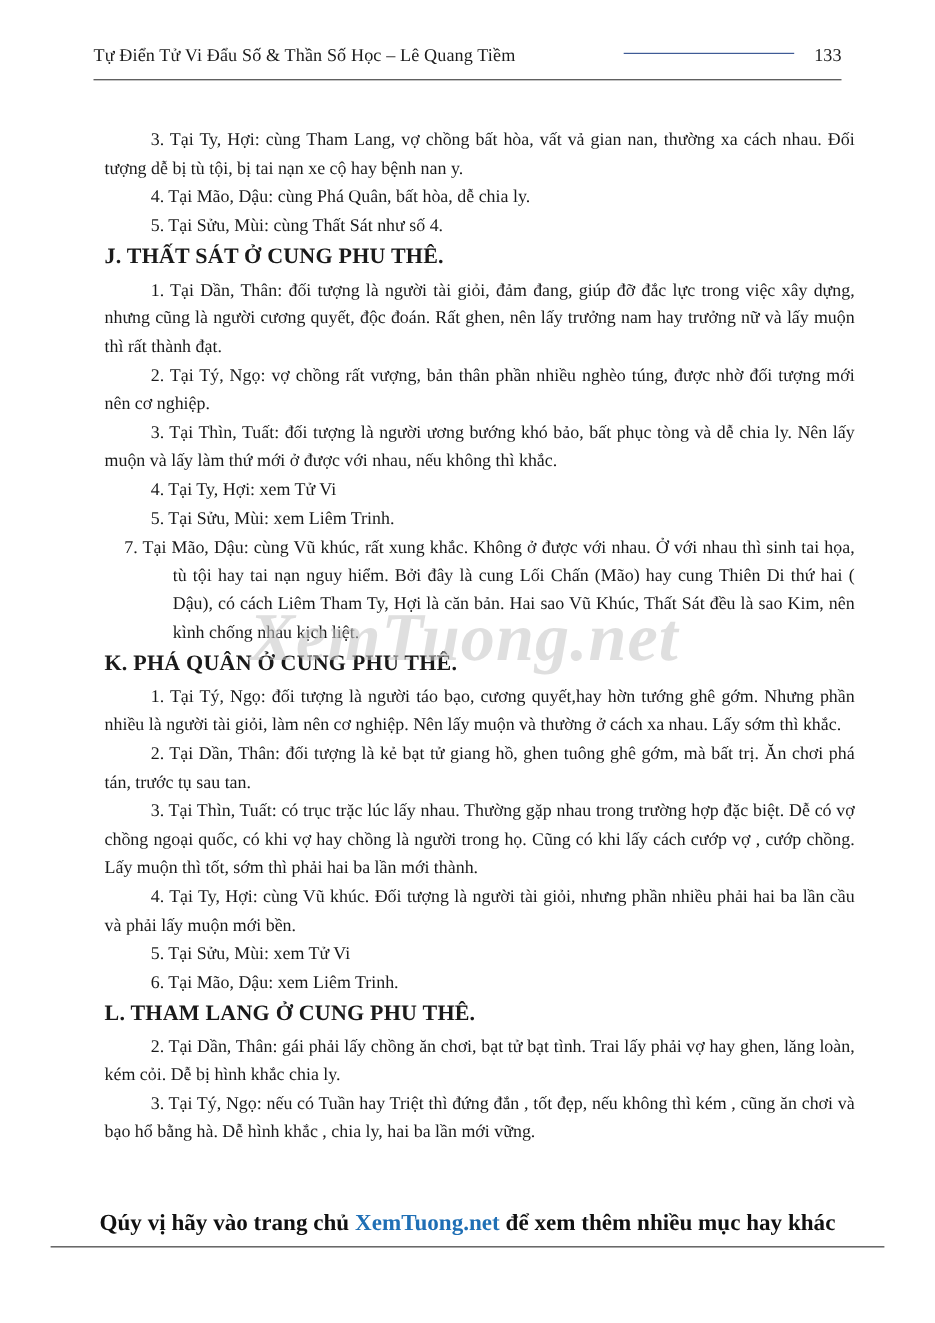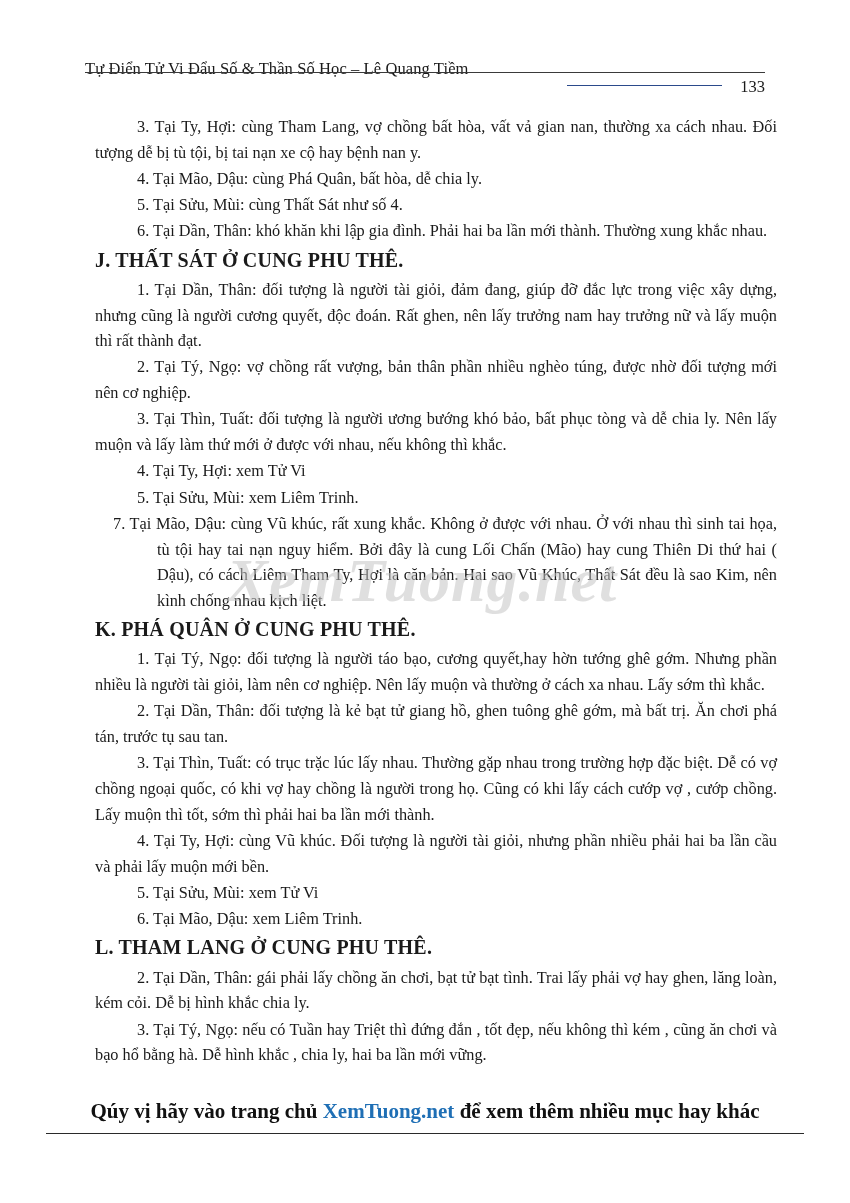--- a/index.html
+++ b/index.html
@@ -35,21 +35,20 @@
   }
   .header-title {
     font-size: 16.5px;
     letter-spacing: 0.1px;
     white-space: nowrap;
   }
   .header-right {
     display: flex;
     align-items: center;
     gap: 18px;
-    margin-top: 37px;
   }
   .header-rule {
     width: 155px;
     height: 0;
     border-bottom: 1.6px solid #2b4a8b;
     display: block;
     margin-bottom: 4px;
   }
   .page-number {
     font-size: 16.5px;
@@ -146,21 +145,20 @@
       <span class="page-number">133</span>
     </div>
   </div>
   <div class="header-line"></div>
 
   <div class="content">
 
     <p class="p-indent">3. Tại Ty, Hợi: cùng Tham Lang, vợ chồng bất hòa, vất vả gian nan, thường xa cách nhau. Đối tượng dễ bị tù tội, bị tai nạn xe cộ hay bệnh nan y.</p>
     <p class="p-indent">4. Tại Mão, Dậu: cùng Phá Quân, bất hòa, dễ chia ly.</p>
     <p class="p-indent">5. Tại Sửu, Mùi: cùng Thất Sát như số 4.</p>
-    <p class="p-indent">6. Tại Dần, Thân: khó khăn khi lập gia đình. Phải hai ba lần mới thành. Thường xung khắc nhau.</p>
 
     <p class="section-head gap-top">J. THẤT SÁT Ở CUNG PHU THÊ.</p>
     <p class="p-indent">1. Tại Dần, Thân: đối tượng là người tài giỏi, đảm đang, giúp đỡ đắc lực trong việc xây dựng, nhưng cũng là người cương quyết, độc đoán. Rất ghen, nên lấy trưởng nam hay trưởng nữ và lấy muộn thì rất thành đạt.</p>
     <p class="p-indent">2. Tại Tý, Ngọ: vợ chồng rất vượng, bản thân phần nhiều nghèo túng, được nhờ đối tượng mới nên cơ nghiệp.</p>
     <p class="p-indent">3. Tại Thìn, Tuất: đối tượng là người ương bướng khó bảo, bất phục tòng và dễ chia ly. Nên lấy muộn và lấy làm thứ mới ở được với nhau, nếu không thì khắc.</p>
     <p class="p-indent">4. Tại Ty, Hợi: xem Tử Vi</p>
     <p class="p-indent">5. Tại Sửu, Mùi: xem Liêm Trinh.</p>
     <p class="p-hang">7.   Tại Mão, Dậu: cùng Vũ khúc, rất xung khắc. Không ở được với nhau. Ở với nhau thì sinh tai họa, tù tội hay tai nạn nguy hiểm. Bởi đây là cung Lối Chấn (Mão) hay cung Thiên Di thứ hai ( Dậu), có cách Liêm Tham Ty, Hợi  là căn bản. Hai sao Vũ Khúc, Thất Sát đều là sao Kim, nên kình chống nhau kịch liệt.</p>
 
     <p class="section-head gap-top">K. PHÁ QUÂN Ở CUNG PHU THÊ.</p>

